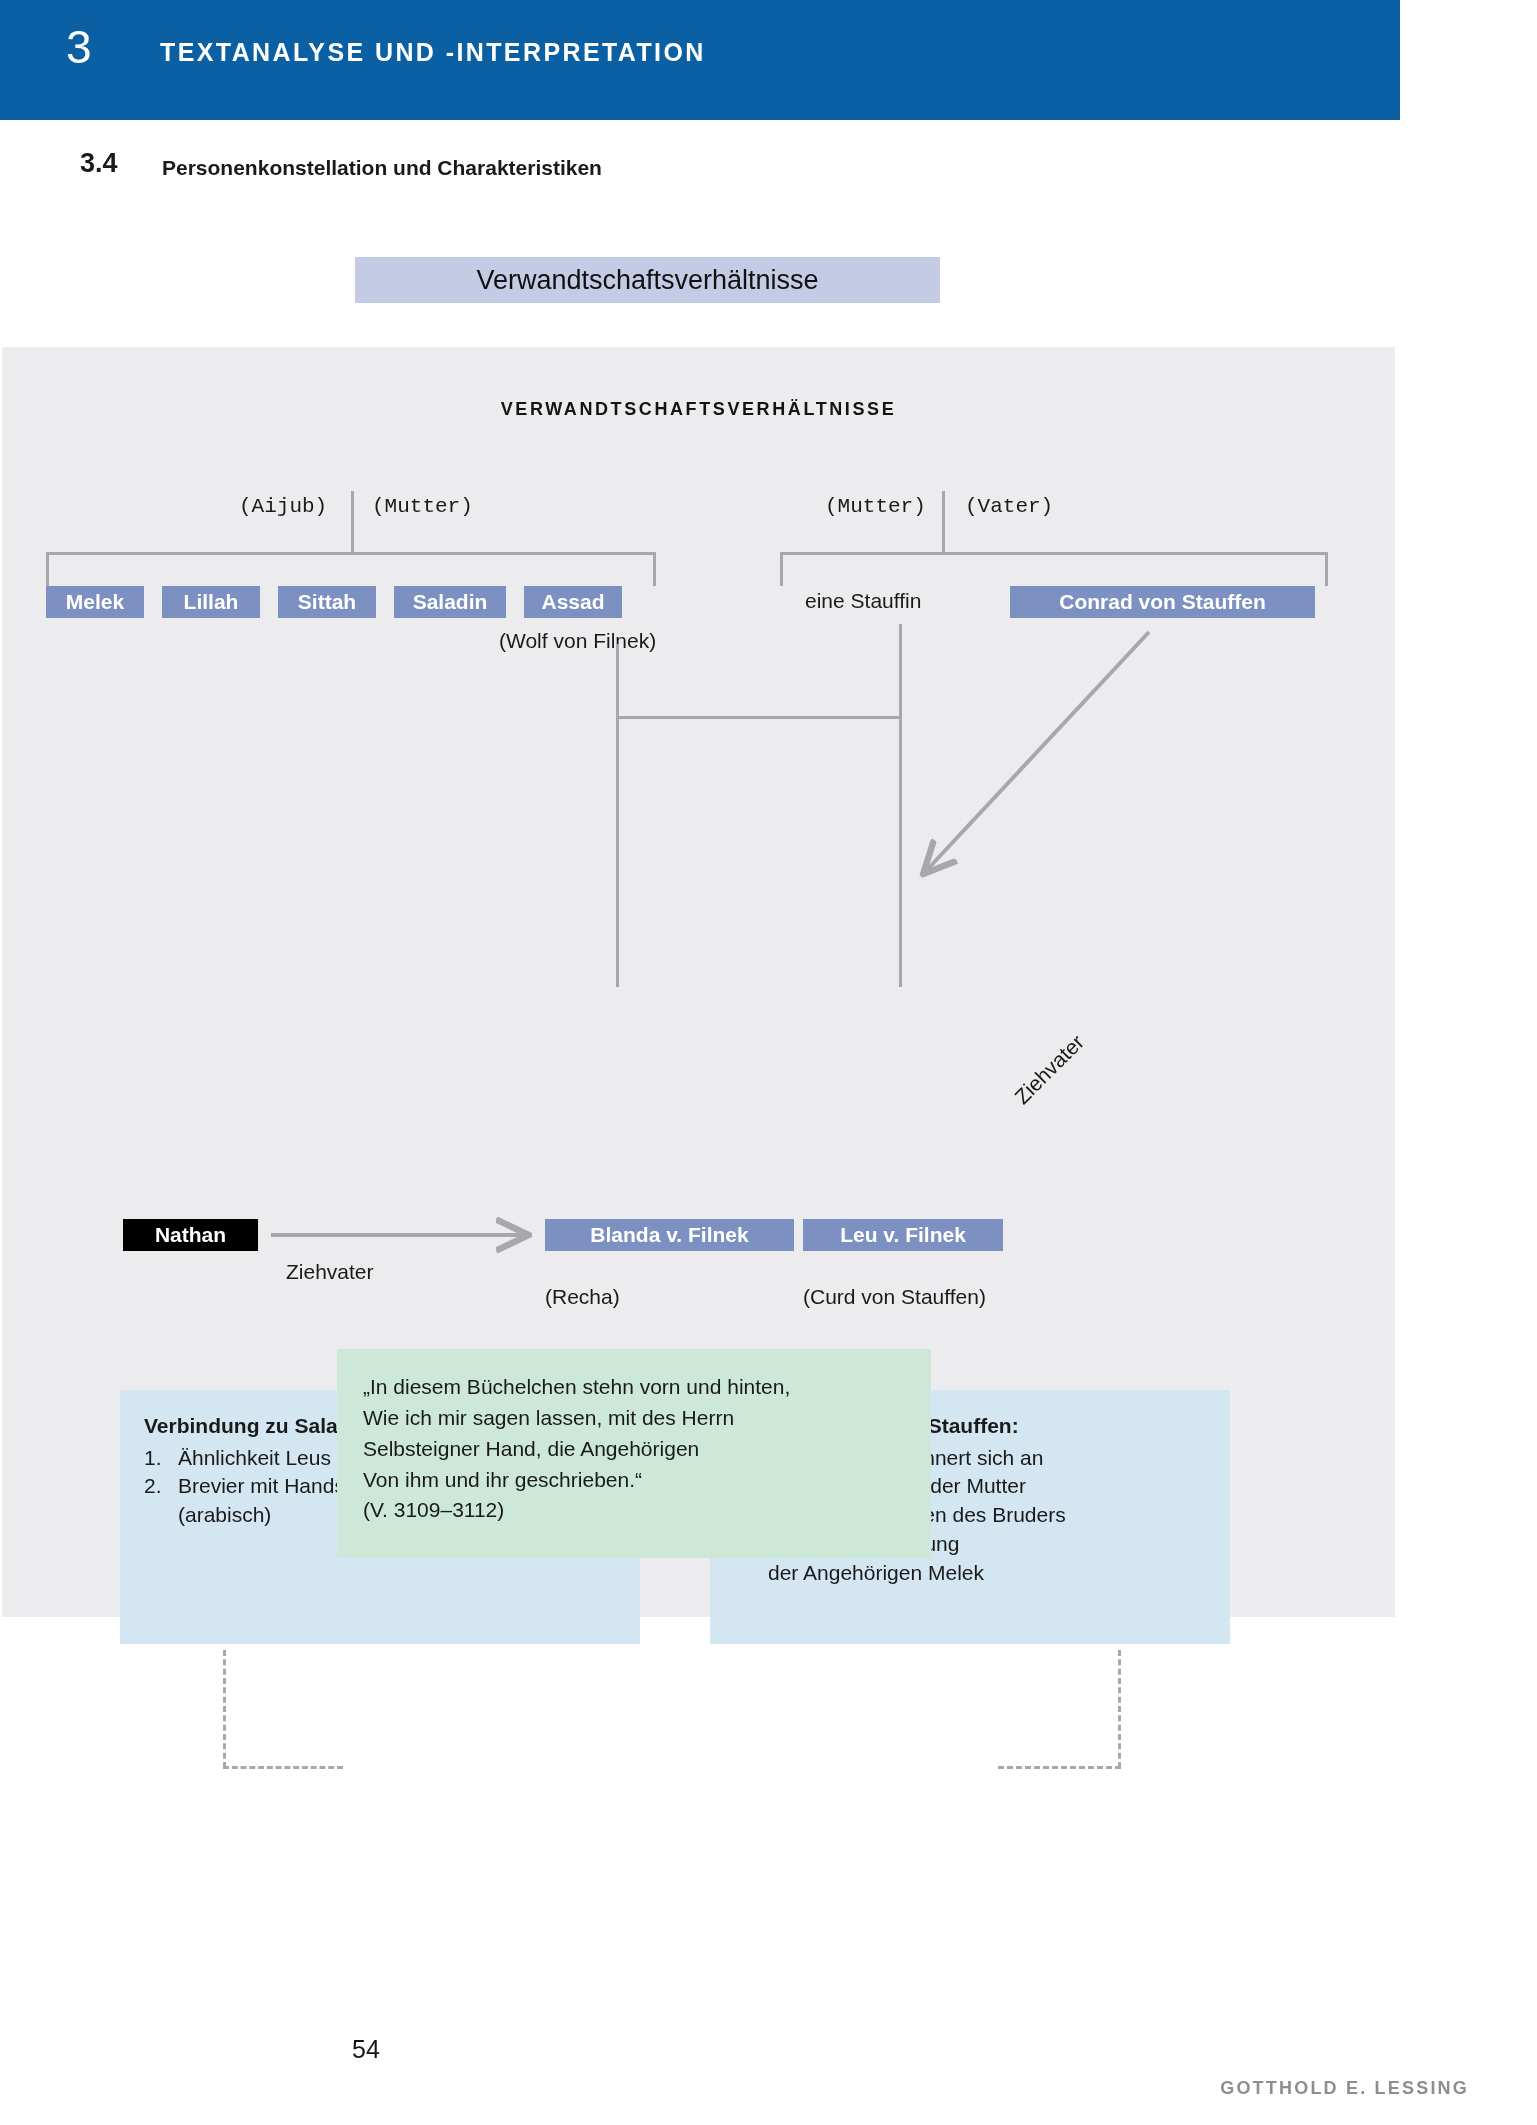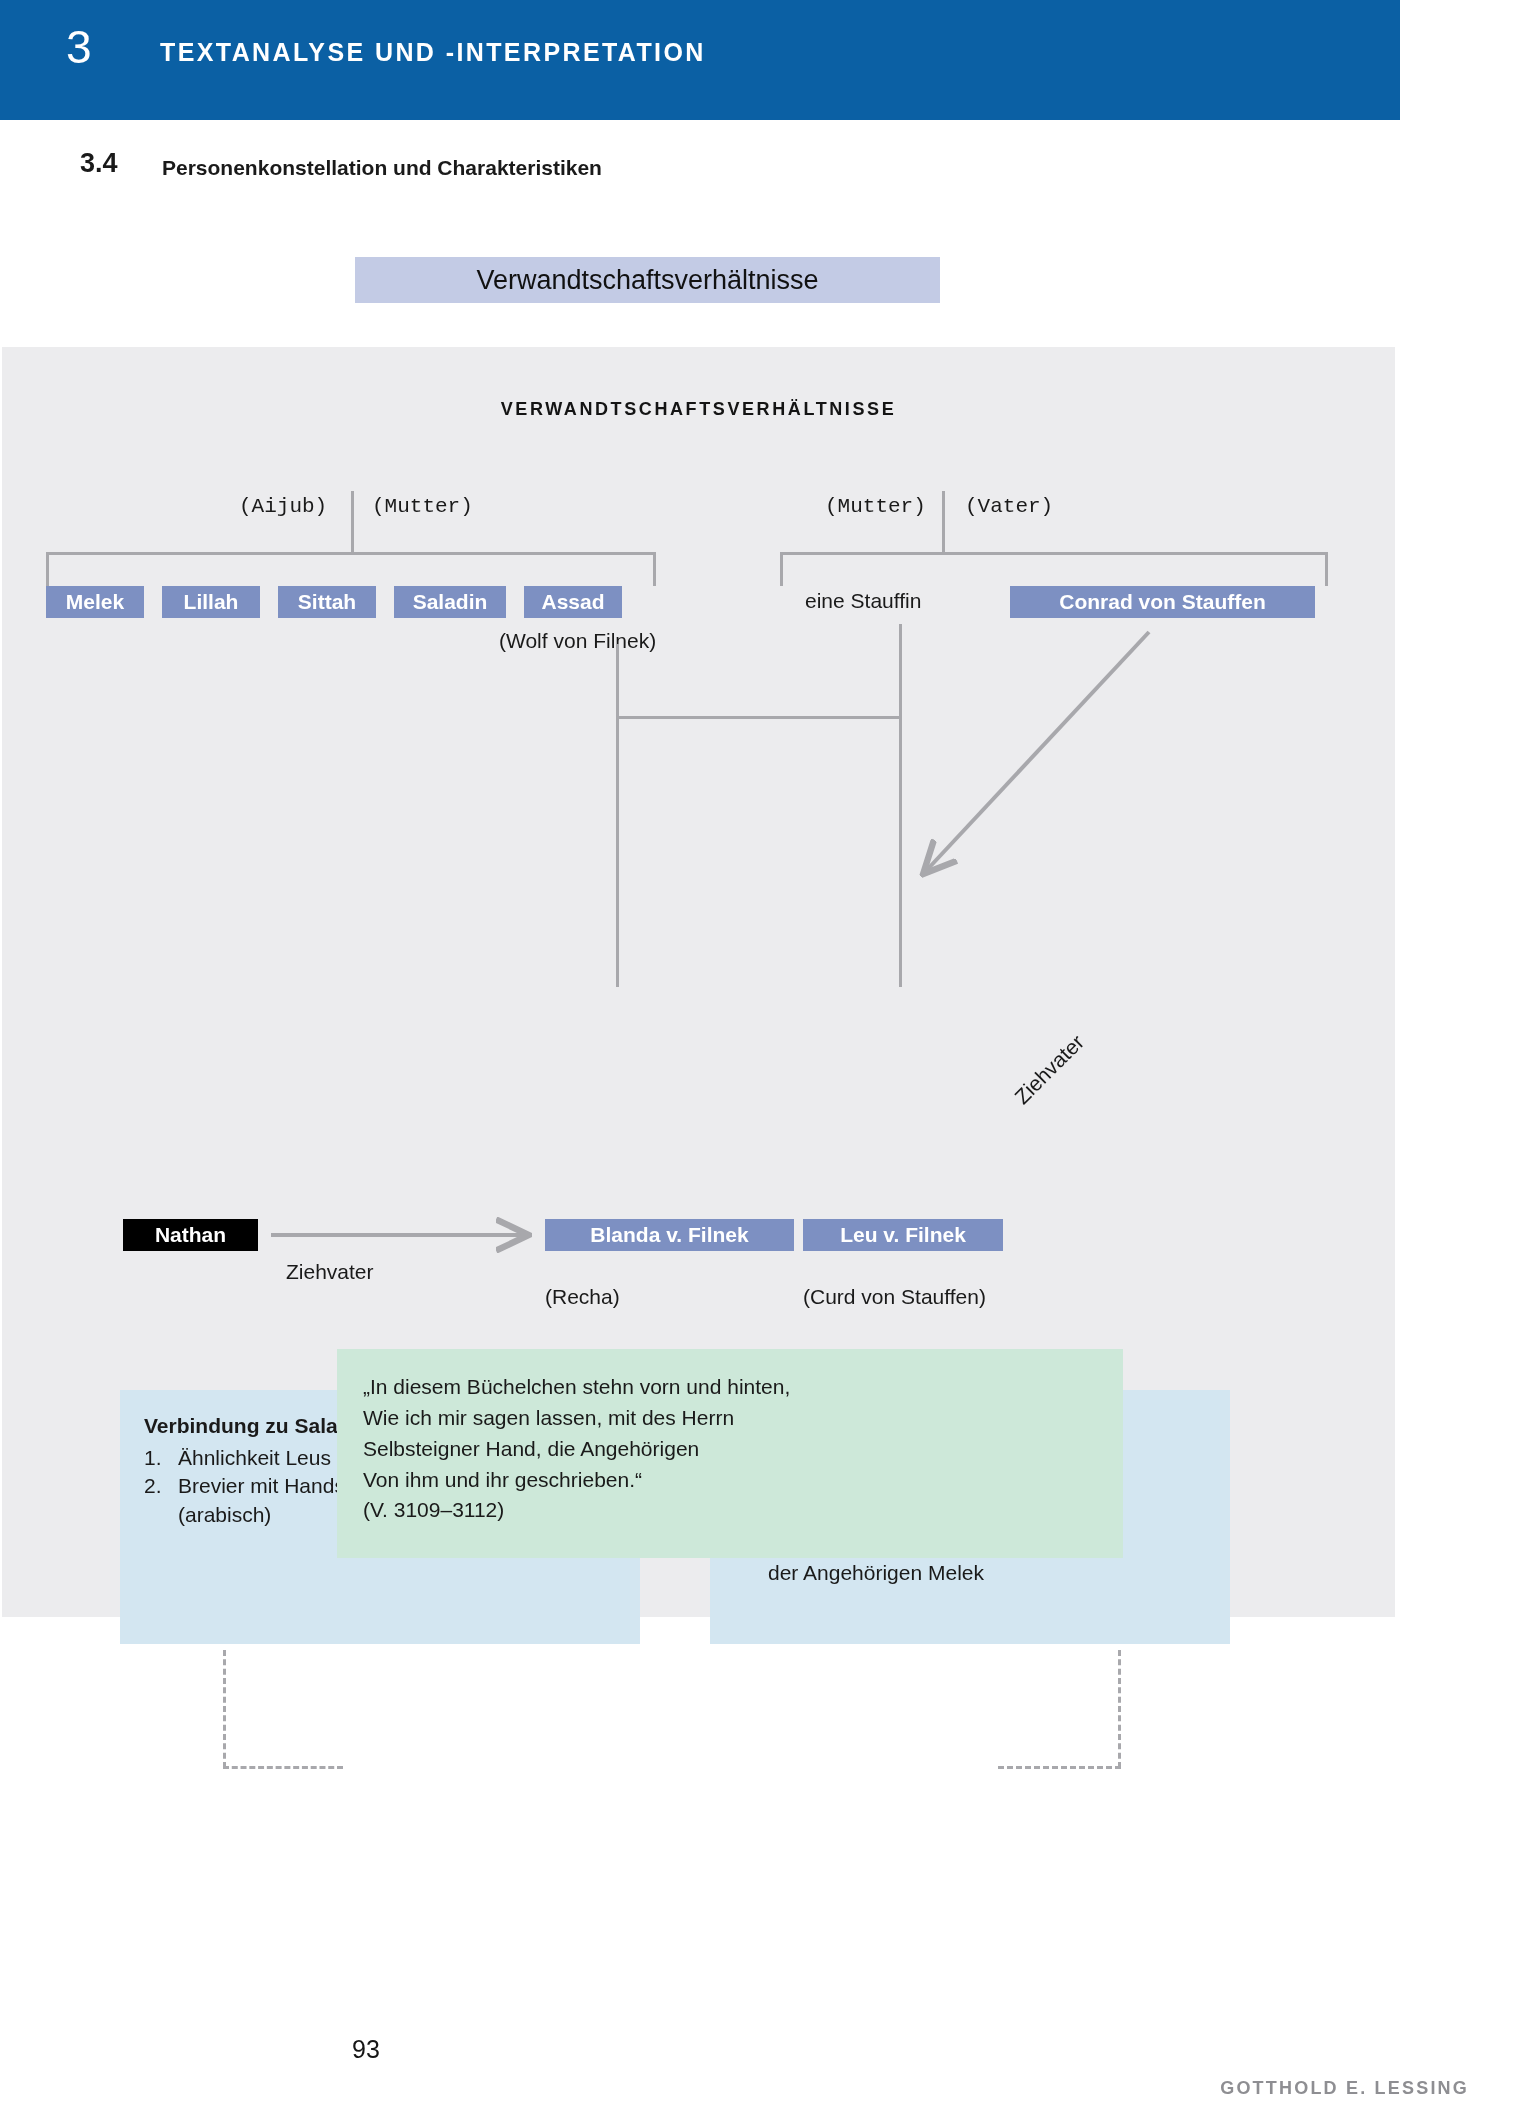--- a/index.html
+++ b/index.html
@@ -164,21 +164,21 @@
     flex: 0 0 34px;
   }
   .bluebox ol li .txt {
     flex: 1 1 auto;
   }
 
   
   #quote-box {
     position: absolute;
     left: 337px; top: 1349px;
-    width: 786px;
+    width: 594px;
     height: 209px;
     background: #cde8d9;
     box-sizing: border-box;
     padding: 23px 26px;
   }
   #quote-box .qline {
     font-size: 21px;
     line-height: 1.47;
     color: #1a1a1a;
     white-space: nowrap;
@@ -353,14 +353,14 @@
 </div>
 
 <div id="quote-box">
   <div class="qline">„In diesem Büchelchen stehn vorn und hinten,</div>
   <div class="qline">Wie ich mir sagen lassen, mit des Herrn</div>
   <div class="qline">Selbsteigner Hand, die Angehörigen</div>
   <div class="qline">Von ihm und ihr geschrieben.“</div>
   <div class="qline">(V. 3109–3112)</div>
 </div>
 
-<div id="page-number">93</div>
+<div id="page-number">54</div>
 <div id="footer-author">Gotthold E. Lessing</div>
 
 </body></html>

